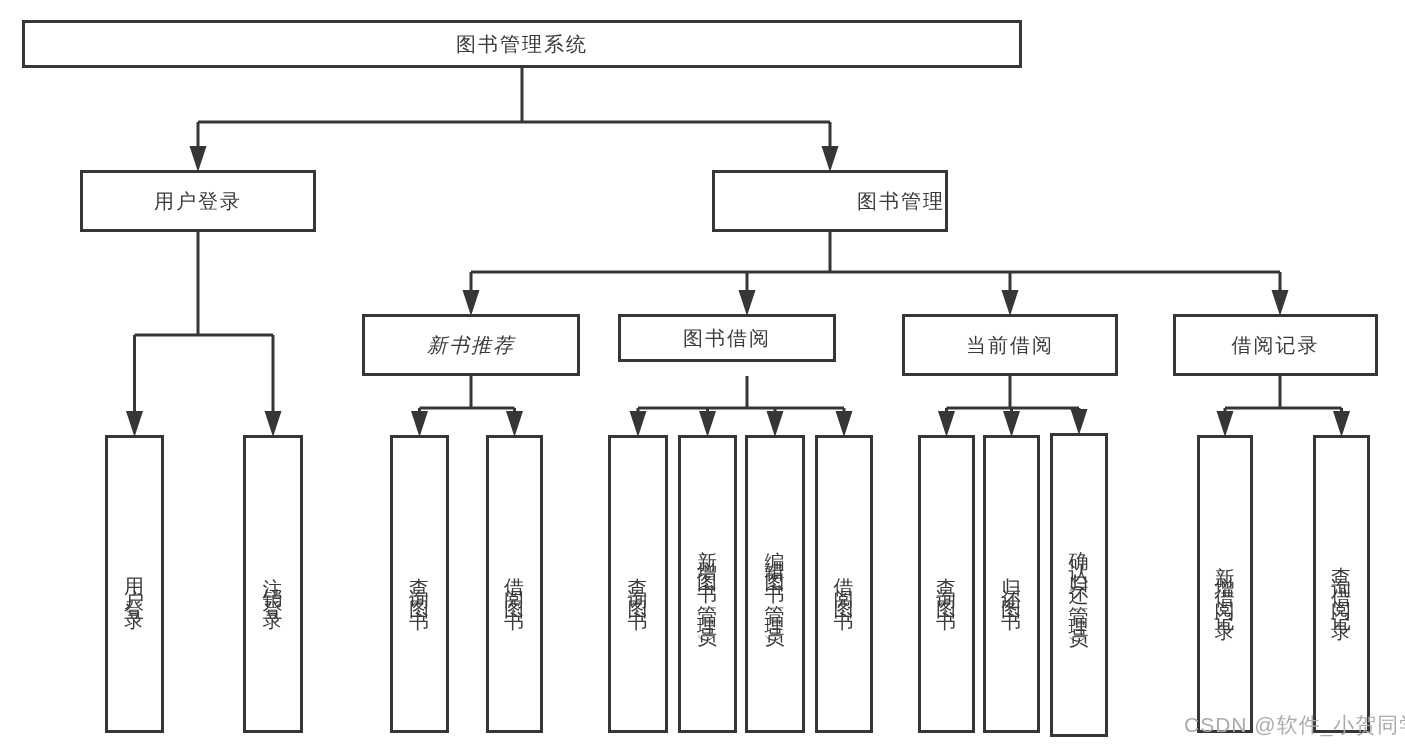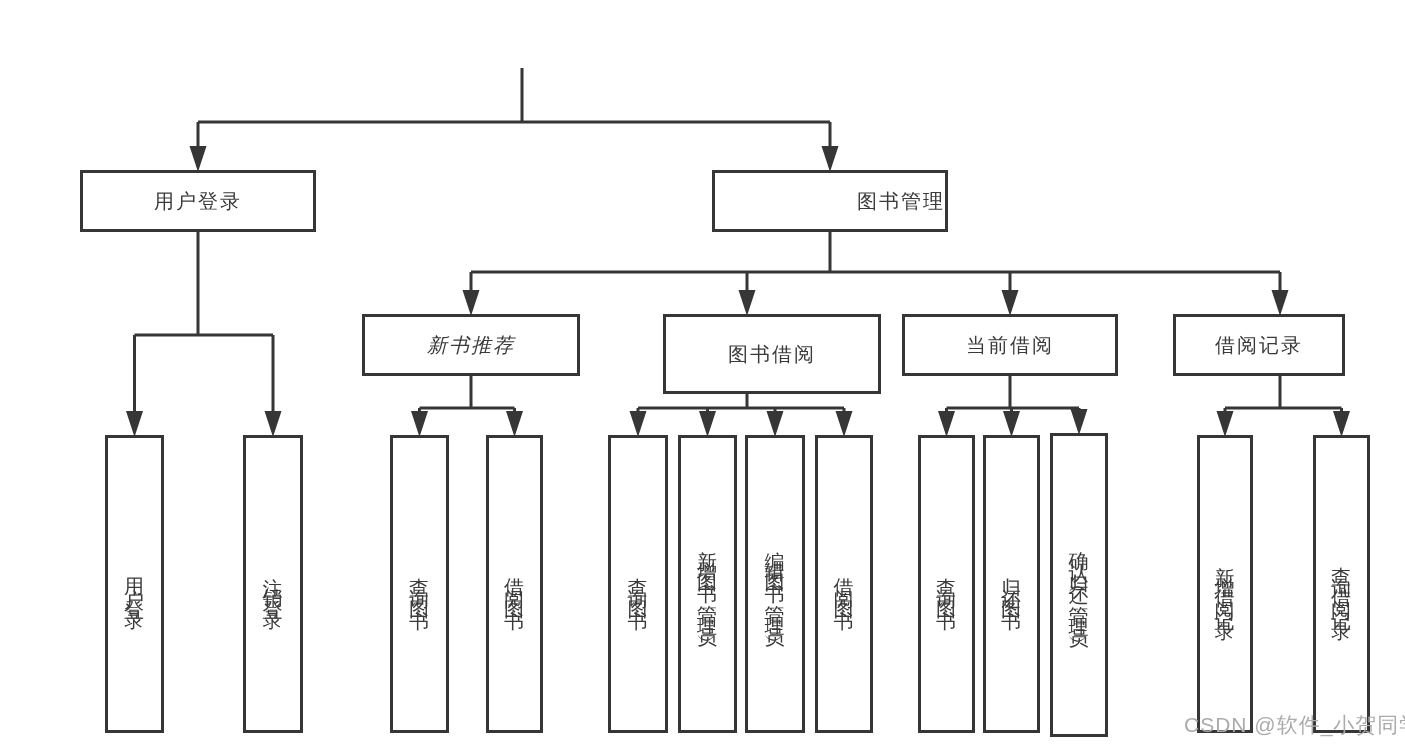--- a/index.html
+++ b/index.html
@@ -87,38 +87,41 @@
       M707.5 437 l -8.5 -26 h 17 z
       M775 437 l -8.5 -26 h 17 z
       M844 437 l -8.5 -26 h 17 z
       M946.5 437 l -8.5 -26 h 17 z
       M1011.5 437 l -8.5 -26 h 17 z
       M1079 435 l -8.5 -26 h 17 z
       M1225 437 l -8.5 -26 h 17 z
       M1341.5 437 l -8.5 -26 h 17 z"></path>
   </svg>
 
+  <div class="box h" style="left:22px; top:20px; width:1000px; height:48px;">
+    <span>图书管理系统</span>
+  </div>
 
   <div class="box h" style="left:80px; top:170px; width:236px; height:62px;">
     <span>用户登录</span>
   </div>
   <div class="box h" style="left:712px; top:170px; width:236px; height:62px;justify-content:flex-end;">
     <span>图书管理</span>
   </div>
 
   <div class="box h" style="left:362px; top:314px; width:218px; height:62px;font-style:italic;">
     <span>新书推荐</span>
   </div>
-  <div class="box h" style="left:663px; top:314px; width:218px; height:80px;">
+  <div class="box h" style="left:618px; top:314px; width:218px; height:48px;">
     <span>图书借阅</span>
   </div>
   <div class="box h" style="left:902px; top:314px; width:216px; height:62px;">
     <span>当前借阅</span>
   </div>
-  <div class="box h" style="left:1173px; top:314px; width:172px; height:62px;">
+  <div class="box h" style="left:1173px; top:314px; width:205px; height:62px;">
     <span>借阅记录</span>
   </div>
 
   <div class="box v" style="left:105px; top:435px; width:59px; height:298px;">
     <span>用户登录</span>
   </div>
   <div class="box v" style="left:243px; top:435px; width:60px; height:298px;">
     <span>注销登录</span>
   </div>
 

